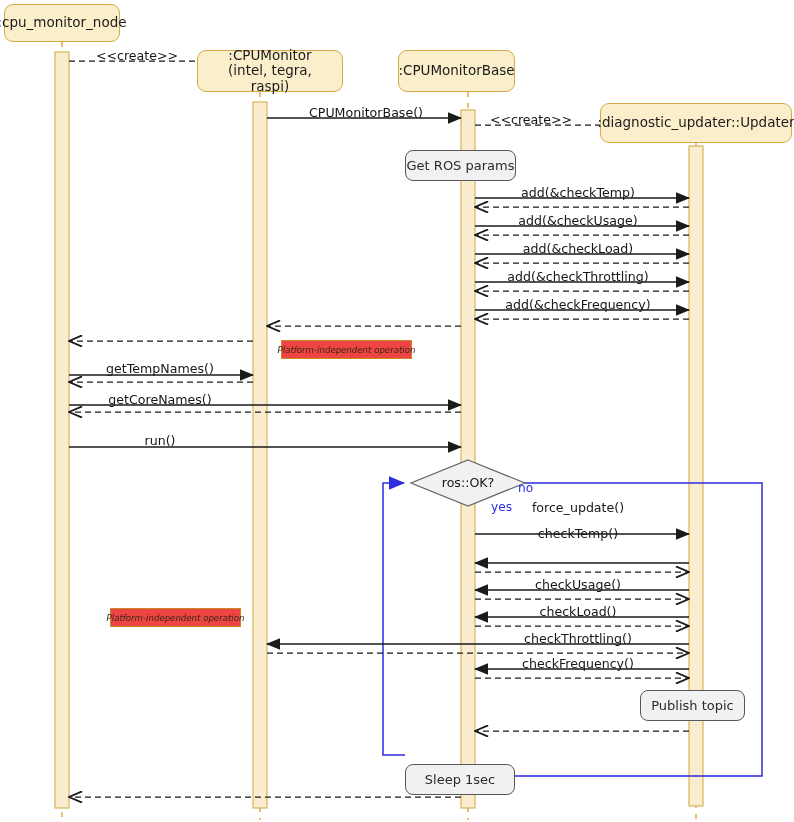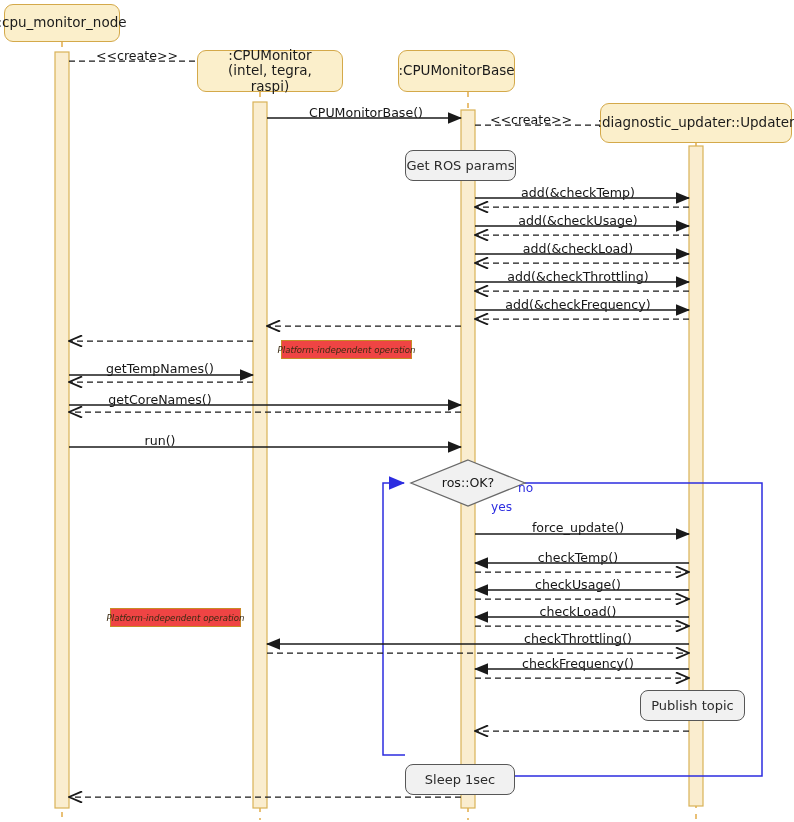--- a/index.html
+++ b/index.html
@@ -196,20 +196,20 @@
       <div class="msg" style="left: 358px; top: 105px; margin-left: 8px;">CPUMonitorBase()</div>
       <div class="msg" style="left: 531px; top: 112px;">&lt;&lt;create&gt;&gt;</div>
       <div class="msg" style="left: 578px; top: 185px;">add(&amp;checkTemp)</div>
       <div class="msg" style="left: 578px; top: 213px;">add(&amp;checkUsage)</div>
       <div class="msg" style="left: 578px; top: 241px;">add(&amp;checkLoad)</div>
       <div class="msg" style="left: 578px; top: 269px;">add(&amp;checkThrottling)</div>
       <div class="msg" style="left: 578px; top: 297px;">add(&amp;checkFrequency)</div>
       <div class="msg" style="left: 160px; top: 361px;">getTempNames()</div>
       <div class="msg" style="left: 160px; top: 392px;">getCoreNames()</div>
       <div class="msg" style="left: 160px; top: 433px;">run()</div>
-      <div class="msg" style="left: 578px; top: 520px;">force_update()</div>
-      <div class="msg" style="left: 578px; top: 550px;">checkTemp()</div>
+      <div class="msg" style="left: 578px; top: 500px;">force_update()</div>
+      <div class="msg" style="left: 578px; top: 526px;">checkTemp()</div>
       <div class="msg" style="left: 578px; top: 577px;">checkUsage()</div>
       <div class="msg" style="left: 578px; top: 604px;">checkLoad()</div>
       <div class="msg" style="left: 578px; top: 631px;">checkThrottling()</div>
       <div class="msg" style="left: 578px; top: 656px;">checkFrequency()</div>
     </div>
 </div>
 
 </body></html>

